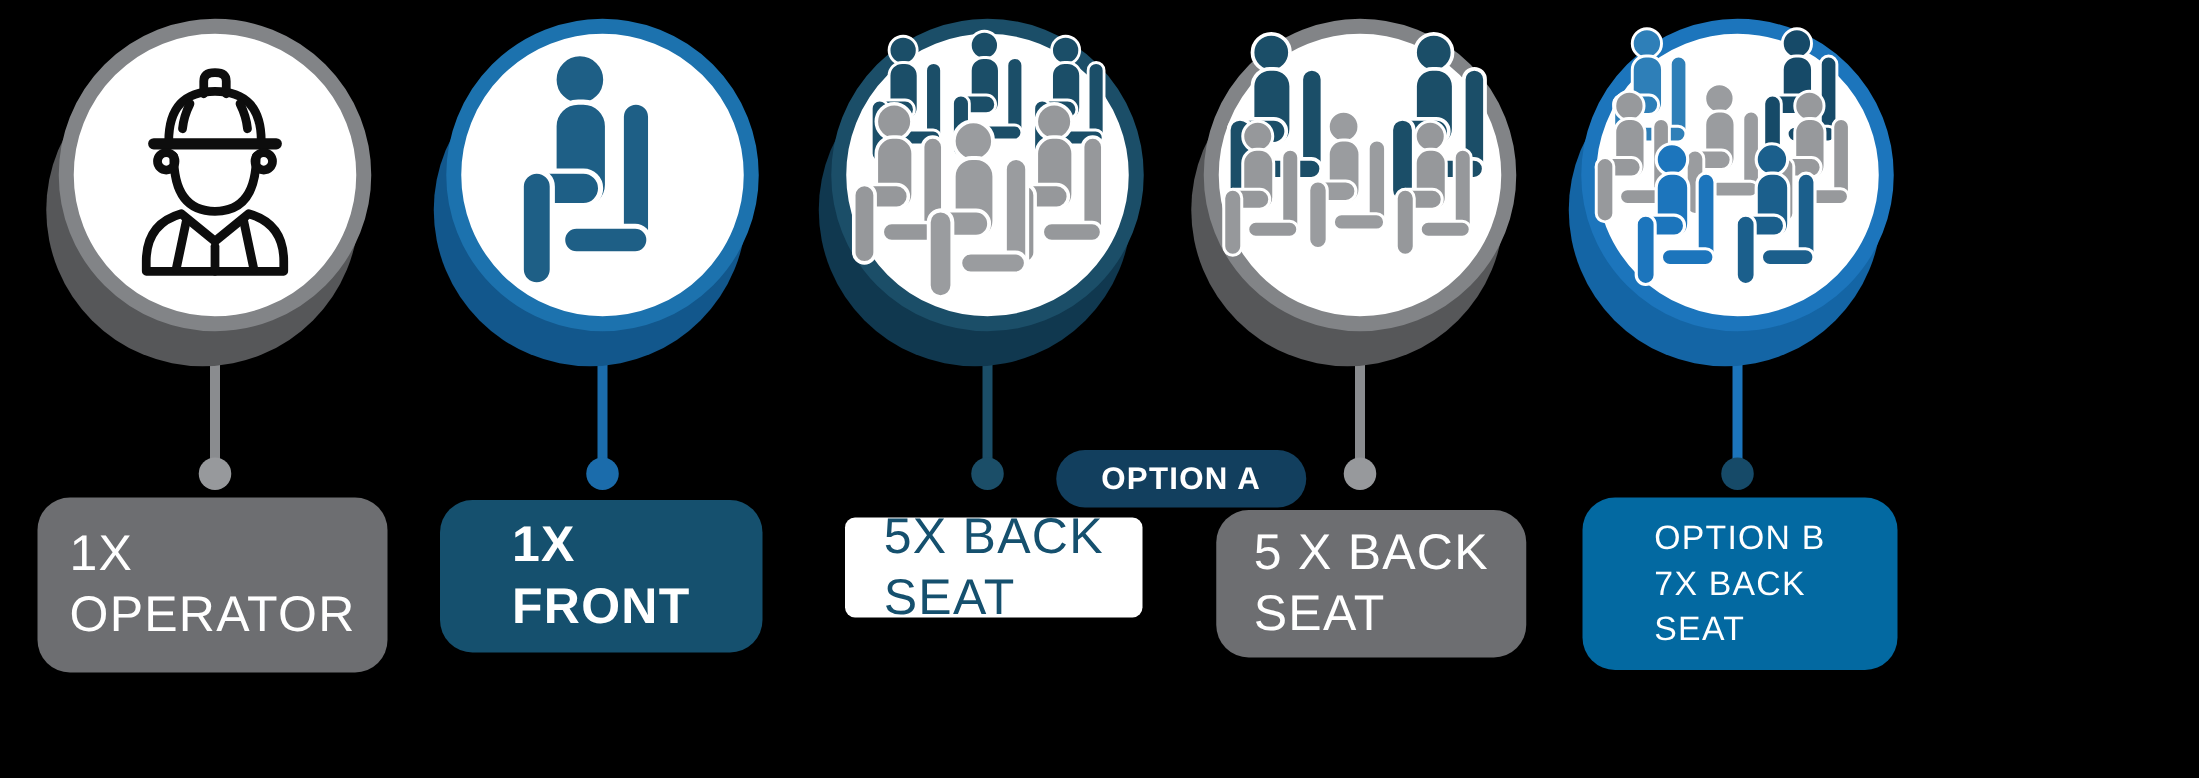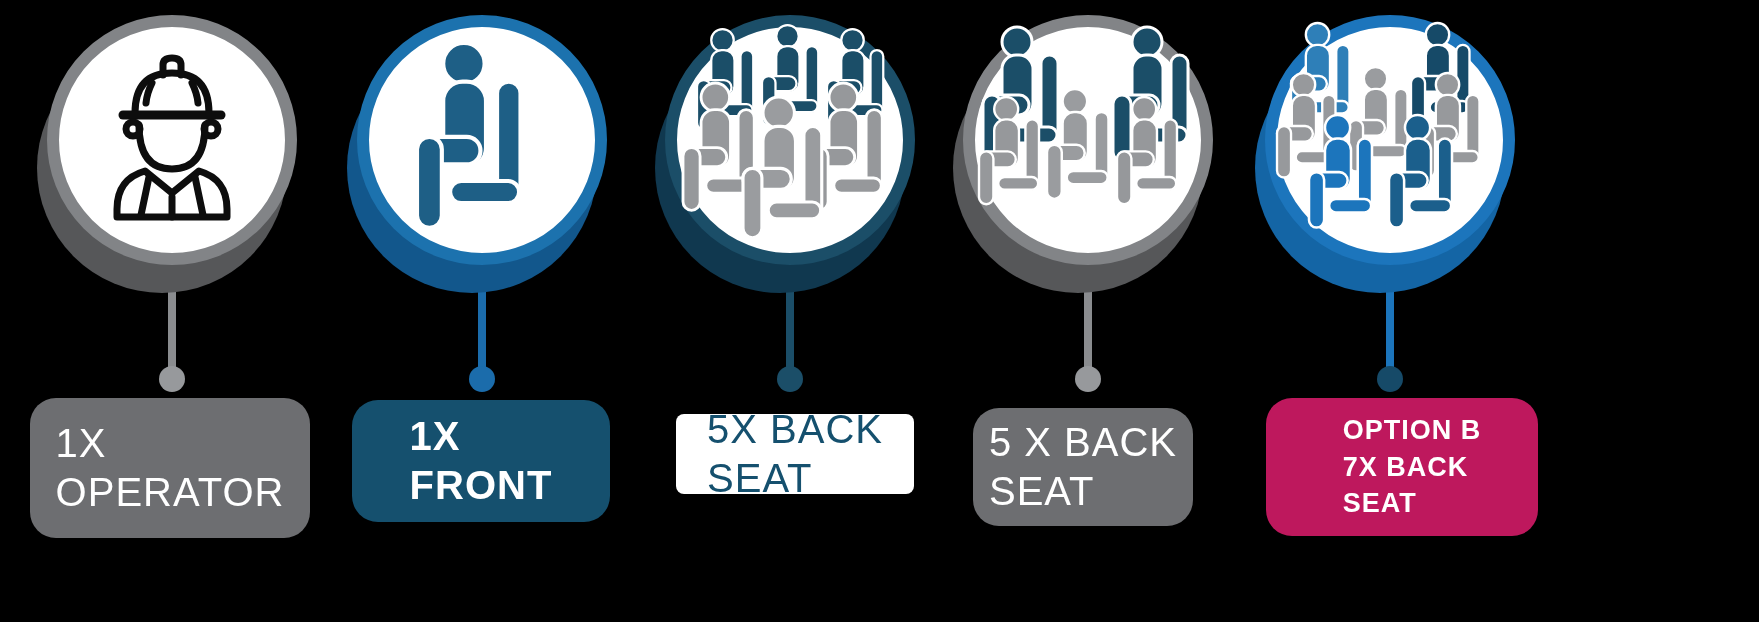--- a/index.html
+++ b/index.html
@@ -34,26 +34,26 @@
   .t-blue2 .label-box{background:#15506e;font-weight:700;}
   .t-navy  .crescent{background:#10384f;}
   .t-navy  .ring{border-color:#1b4e68;}
   .t-navy  .stem{background:#1b4e68;}
   .t-navy  .dot{background:#1b4e68;}
   .t-navy  .label-box{background:#ffffff;color:#15506e;}
   .t-blue5 .crescent{background:#1465a5;}
   .t-blue5 .ring{border-color:#1c75bc;}
   .t-blue5 .stem{background:#1c75bc;}
   .t-blue5 .dot{background:#164a68;}
-  .t-blue5 .label-box{background:#be185d;font-weight:700;padding-left:20px;}
+  .t-blue5 .label-box{background:#0369a1;font-weight:400;}
   
   .col1 .label-box{left:-17px;top:398px;width:280px;height:140px;}
   .col2 .label-box{left:-5px;top:400px;width:258px;height:122px;}
   .col3 .label-box{left:11px;top:414px;width:238px;height:80px;border-radius:8px;}
-  .col4 .label-box{left:10px;top:408px;width:220px;height:118px;}
+  .col4 .label-box{left:10px;top:408px;width:248px;height:118px;}
   .col5 .label-box{left:1px;top:398px;width:252px;height:138px;font-size:27px;line-height:1.35;}
   .badge{
     position:absolute;left:845px;top:360px;width:200px;height:46px;border-radius:23px;
     background:#123f5e;color:#fff;font-weight:700;font-size:25px;letter-spacing:1px;
     display:flex;align-items:center;justify-content:center;z-index:6;
   }
 </style>
 </head>
 <body>
 
@@ -162,14 +162,15 @@
         <use href="#sp" fill="#97999c" transform="translate(144,46) scale(0.78)"></use>
         <use href="#sp" fill="#1c75bc" transform="translate(32,88) scale(0.84)"></use>
         <use href="#sp" fill="#1b5f8c" transform="translate(112,88) scale(0.84)"></use>
       </svg>
     </div>
     <div class="label-box">OPTION B
 7X BACK
 SEAT</div>
   </div>
 
+  <div class="badge">OPTION A</div>
 
 </div>
 
 </body></html>

